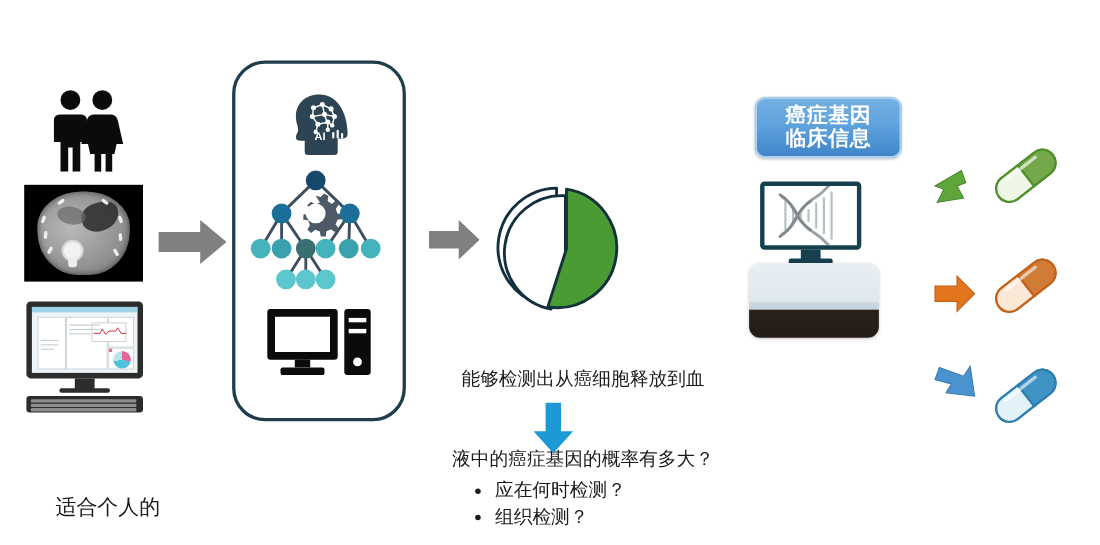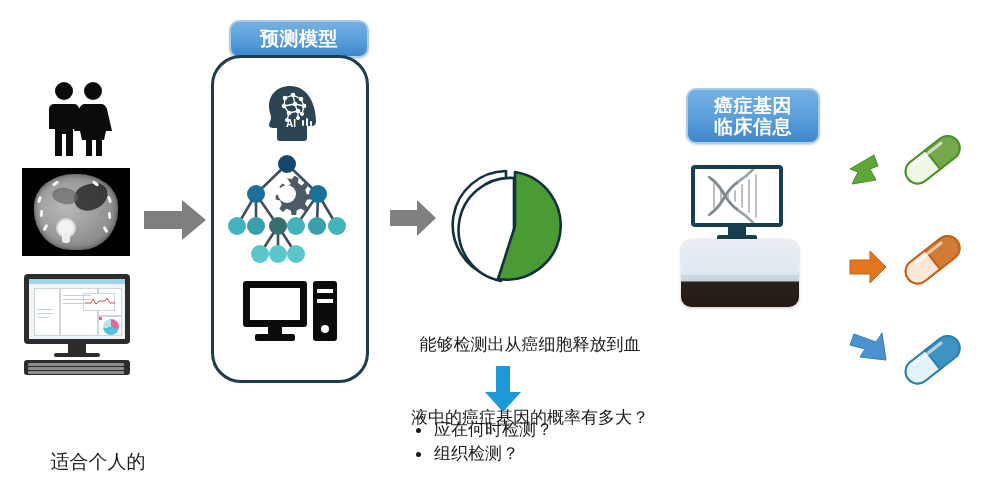--- a/index.html
+++ b/index.html
@@ -42,21 +42,21 @@
   }
 
   
   #question-text{
     left:386px;top:285px;width:288px;text-align:center;
     font-size:17px;line-height:1.42;color:#1a1a1a;
   }
 
   
   #bullets{position:absolute;left:398px;top:418px;width:300px;}
-  #bullets ul{margin:0;padding:0 0 0 18px;list-style:none;}
+  #bullets ul{margin:16px;padding:0 0 0 18px;list-style:none;}
   #bullets li{
     position:relative;font-size:17px;line-height:1.38;color:#1a1a1a;
     padding-left:18px;margin-bottom:1px;
   }
   #bullets li:before{
     content:"";position:absolute;left:0;top:10px;
     width:5px;height:5px;border-radius:50%;background:#1a1a1a;
   }
 
   
@@ -234,23 +234,20 @@
     
     
   </div>
 
   <div class="arrow-gray" id="arrow1">
     <svg width="62" height="44" viewBox="0 0 62 44" aria-hidden="true">
       <path d="M0 13h38V2l24 20-24 20V31H0z" fill="#808080"></path>
     </svg>
   </div>
 
-  <div class="badge" id="badge-model">
-    <span>预测模型</span>
-  </div>
 
   <div id="model-box"></div>
 
   <div id="ai-head">
     <svg width="62" height="62" viewBox="0 0 62 62" aria-hidden="true">
       <path d="M31 4C18 4 10 13 10 24c0 6 2 8 2 12 0 3-2 4-2 7 0 2 2 3 4 3h4v10c0 2 1 3 3 3h24c2 0 3-1 3-3V44h4c4 0 5-2 5-5 0-13-6-35-26-35z" fill="#2c4453"></path>
       <g stroke="#ffffff" stroke-width="1.3" fill="none">
         <path d="M26 16l8-3 8 4M26 16l-1 8M34 13l2 9M42 17l3 7M25 24l11-2M36 22l9 2M25 24l5 7M36 22l3 9M45 24l-2 8M30 31l9-2M39 29l4 3M30 31l-2 7M39 29v7"></path>
       </g>
       <g fill="#ffffff">

